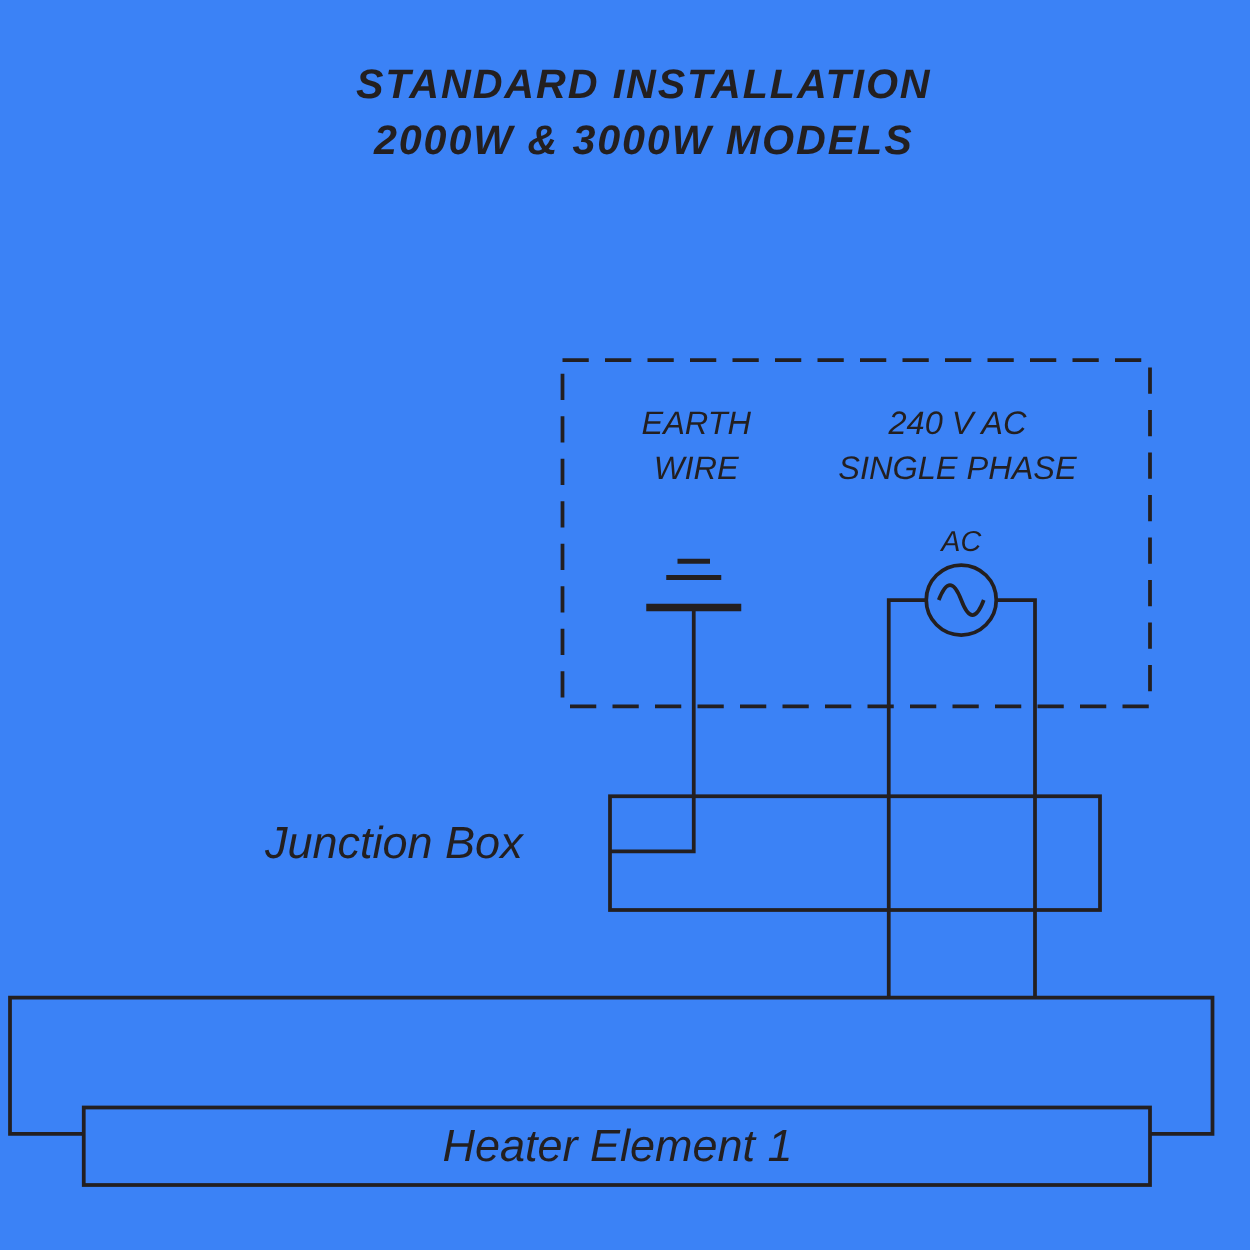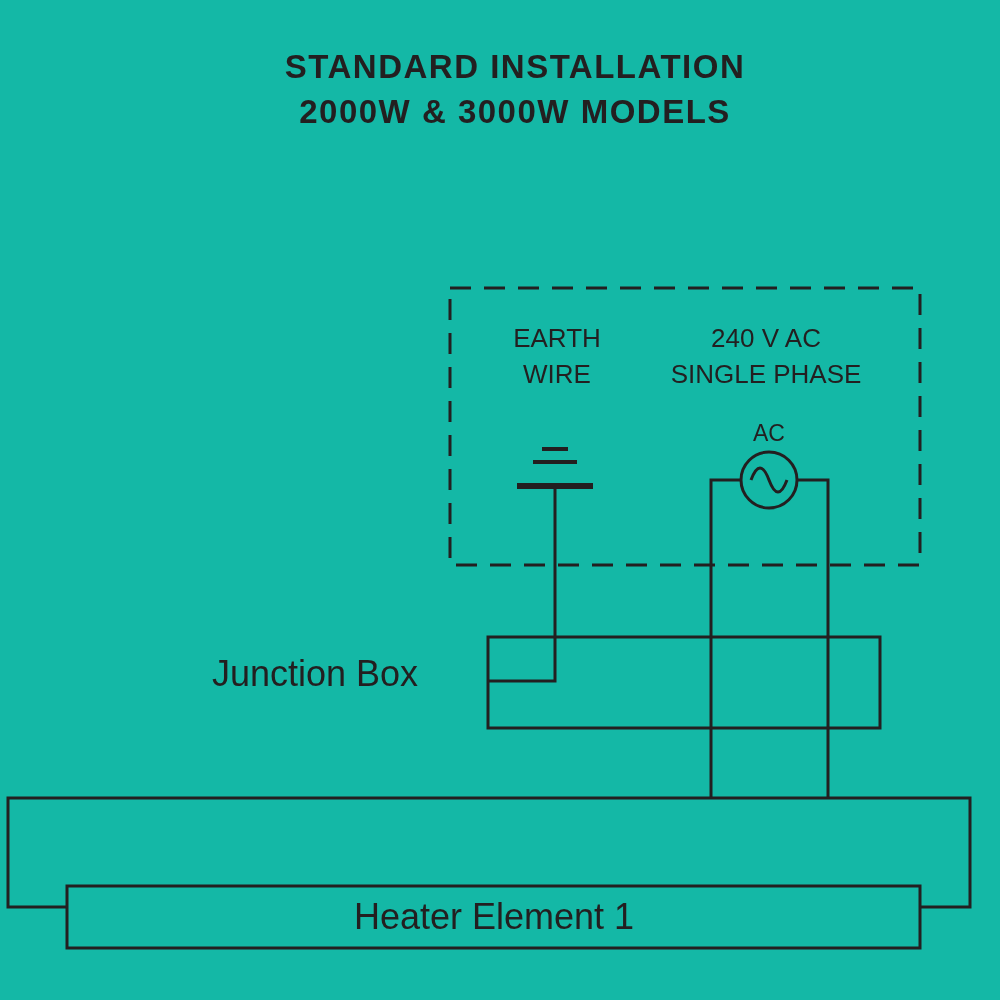--- a/index.html
+++ b/index.html
@@ -5,22 +5,23 @@
   html, body {
     margin: 0;
     padding: 0;
     background: #ffffff;
     font-family: "Liberation Sans", sans-serif;
   }
   .canvas {
     position: relative;
     width: 1000px;
     height: 1000px;
-    background: #14b8a6;
+    background: #3b82f6;
     overflow: hidden;
+    font-style: italic;
   }
   svg { display: block; }
   svg text {
     font-family: "Liberation Sans", sans-serif;
     fill: #231f20;
   }
   .title-text {
     font-weight: 700;
     font-size: 33px;
     letter-spacing: 1.5px;

